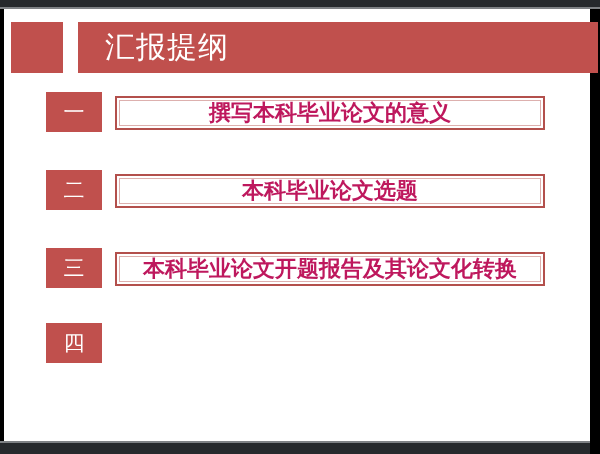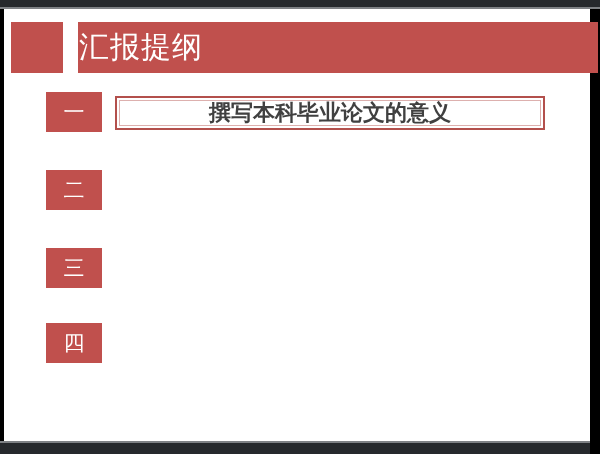--- a/index.html
+++ b/index.html
@@ -30,21 +30,21 @@
   }
   
   .title-accent {
     position: absolute; left: 11px; top: 22px; width: 52px; height: 51px;
     background: #c0504d;
   }
   .title-bar {
     position: absolute; left: 78px; top: 22px; width: 520px; height: 51px;
     background: #c0504d;
     display: flex; align-items: center;
-    padding-left: 1px;
+    padding-left: 27px;
   }
   .title-text {
     color: #ffffff;
     font-size: 30px;
     letter-spacing: 1px;
     font-family: "Liberation Sans", sans-serif;
   }
   
   .row { position: absolute; left: 0; width: 600px; height: 42px; }
   .row-1 { top: 92px; }
@@ -62,21 +62,21 @@
     font-family: "Liberation Serif", serif;
   }
   .box {
     position: absolute; left: 115px; top: 4px; width: 430px; height: 34px;
     border: 2px solid #b3504c;
     background: #ffffff;
     box-shadow: inset 0 0 0 2px #ffffff, inset 0 0 0 3px rgba(179, 80, 76, 0.45);
     display: flex; align-items: center; justify-content: center;
   }
   .box-label {
-    color: #404040;
+    color: #be185d;
     font-size: 22px;
     font-weight: bold;
     white-space: nowrap;
     font-family: "Liberation Serif", serif;
   }
 </style>
 </head>
 <body>
 
 <div class="frame-top"></div>
@@ -95,25 +95,31 @@
   </div>
   <div class="box">
     <span class="box-label">撰写本科毕业论文的意义</span>
   </div>
 </div>
 
 <div class="row row-2">
   <div class="badge">
     <span class="badge-num">二</span>
   </div>
+  <div class="box">
+    <span class="box-label">本科毕业论文选题</span>
+  </div>
 </div>
 
 <div class="row row-3">
   <div class="badge">
     <span class="badge-num">三</span>
+  </div>
+  <div class="box">
+    <span class="box-label">本科毕业论文开题报告及其论文化转换</span>
   </div>
 </div>
 
 <div class="row row-4">
   <div class="badge">
     <span class="badge-num">四</span>
   </div>
 </div>
 
 </body></html>

